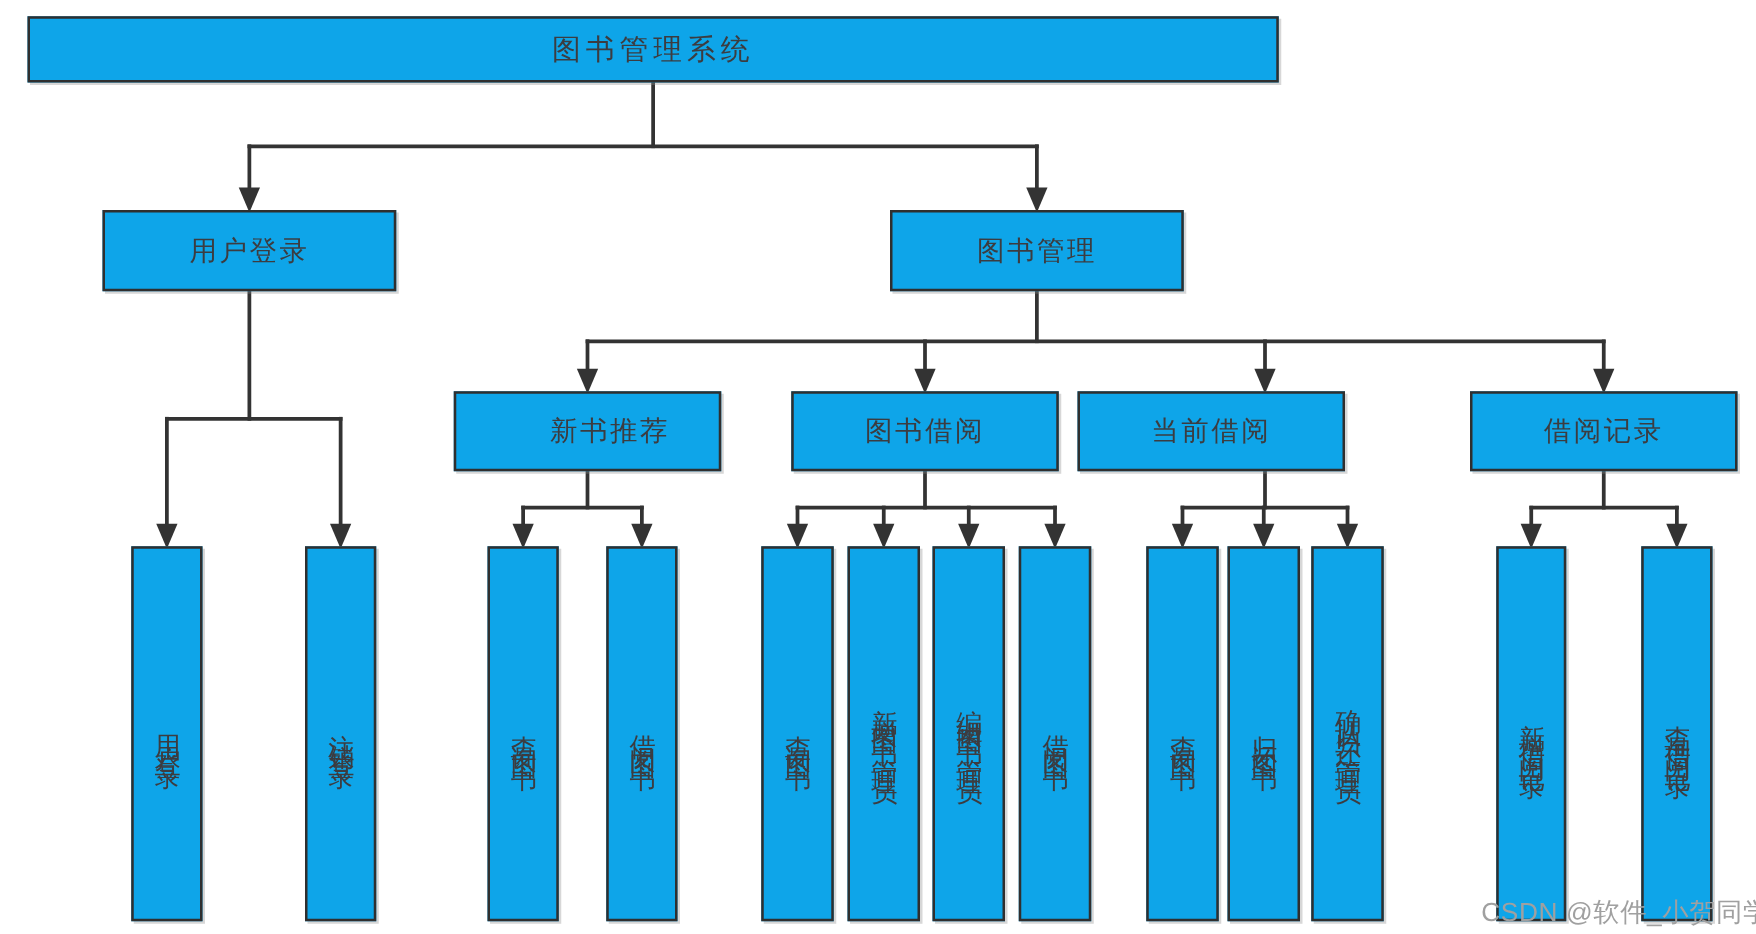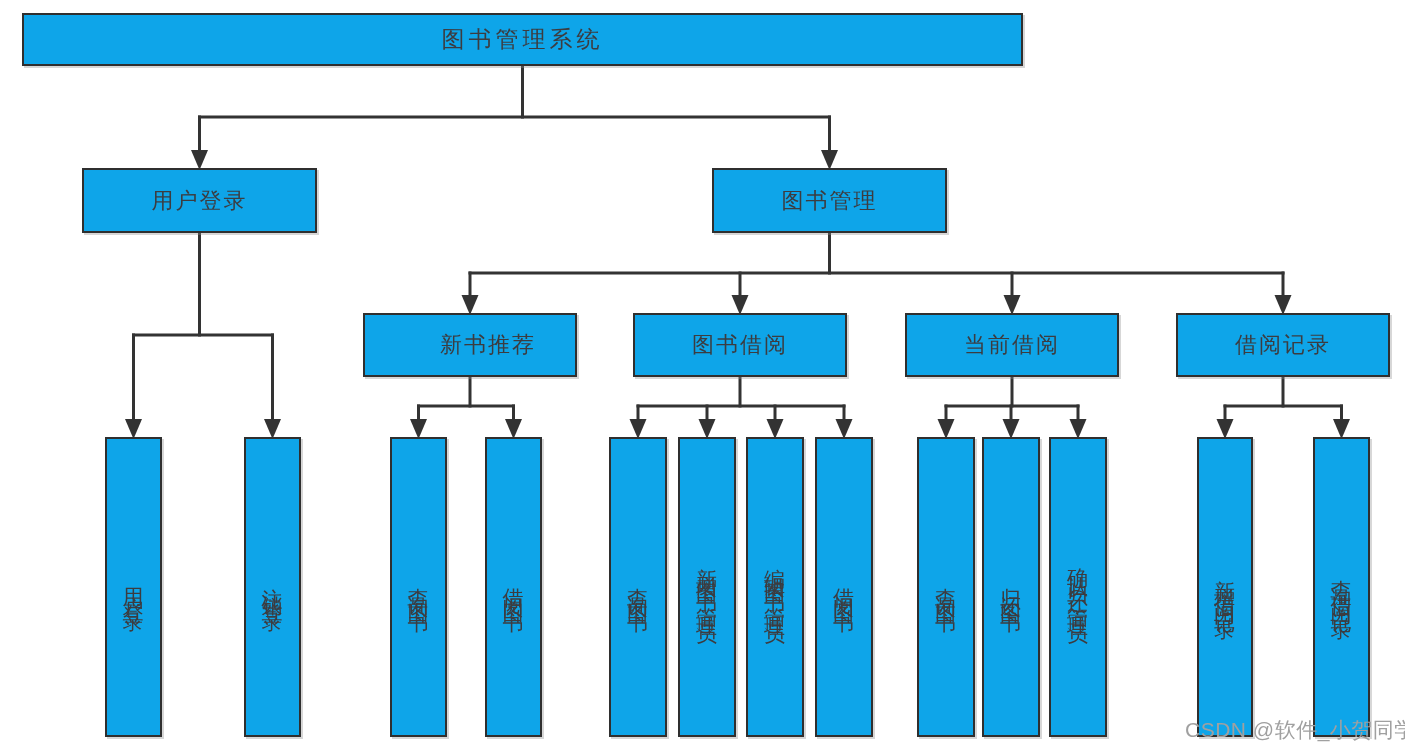--- a/index.html
+++ b/index.html
@@ -110,21 +110,21 @@
       </div>
       <div class="node h" style="left: 712px; top: 168px; width: 235px; height: 65px;">
         <span>图书管理</span>
       </div>
       <div class="node h" style="left: 363px; top: 313px; width: 214px; height: 64px; padding-left: 36px;">
         <span>新书推荐</span>
       </div>
       <div class="node h" style="left: 633px; top: 313px; width: 214px; height: 64px;">
         <span>图书借阅</span>
       </div>
-      <div class="node h" style="left: 905px; top: 313px; width: 214px; height: 64px;">
+      <div class="node h" style="left: 862px; top: 313px; width: 214px; height: 64px;">
         <span>当前借阅</span>
       </div>
       <div class="node h" style="left: 1176px; top: 313px; width: 214px; height: 64px;">
         <span>借阅记录</span>
       </div>
       <div class="node v" style="left: 105px; top: 437px; width: 57px; height: 300px;">
         <span>用户登录</span>
       </div>
       <div class="node v" style="left: 244px; top: 437px; width: 57px; height: 300px;">
         <span>注销登录</span>

